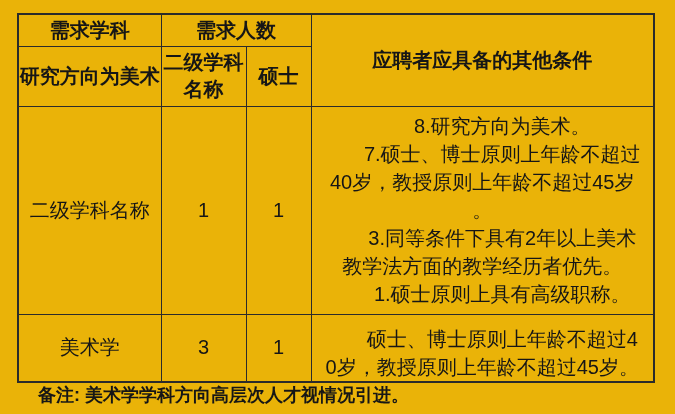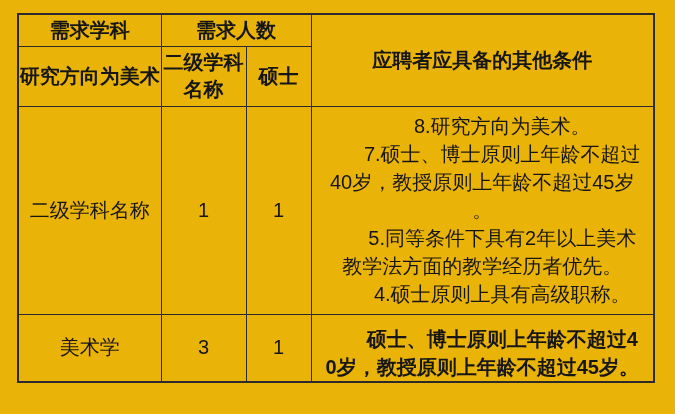--- a/index.html
+++ b/index.html
@@ -50,21 +50,20 @@
     margin-top: 47px;
   }
   td.conditions-cell {
     text-align: left;
     vertical-align: top;
     padding: 5px 2px 0 2px;
   }
   td.conditions-cell.vmid {
     vertical-align: middle;
     padding-top: 10px;
-    font-weight: bold;
   }
   .cond-line {
     font-size: 20px;
     line-height: 28px;
     white-space: nowrap;
   }
   .cond-line.ind {
     padding-left: 40px;
   }
   .footer-note {
@@ -103,32 +102,33 @@
 
       <tr class="brow1">
         <td>二级学科名称</td>
         <td>1</td>
         <td>1</td>
         <td class="conditions-cell">
           <div class="cond-line ind">8.研究方向为美术。</div>
           <div class="cond-line ind">7.硕士、博士原则上年龄不超过</div>
           <div class="cond-line">40岁，教授原则上年龄不超过45岁</div>
           <div class="cond-line">。</div>
-          <div class="cond-line ind">5.同等条件下具有2年以上美术</div>
+          <div class="cond-line ind">3.同等条件下具有2年以上美术</div>
           <div class="cond-line">教学法方面的教学经历者优先。</div>
-          <div class="cond-line ind">4.硕士原则上具有高级职称。</div>
+          <div class="cond-line ind">1.硕士原则上具有高级职称。</div>
         </td>
       </tr>
 
       <tr class="brow2">
         <td>美术学</td>
         <td>3</td>
         <td>1</td>
         <td class="conditions-cell vmid">
           <div class="cond-line ind">硕士、博士原则上年龄不超过4</div>
           <div class="cond-line">0岁，教授原则上年龄不超过45岁。</div>
         </td>
       </tr>
     </tbody>
   </table>
 
+  <div class="footer-note">备注: 美术学学科方向高层次人才视情况引进。</div>
 
 </div>
 
 </body></html>

